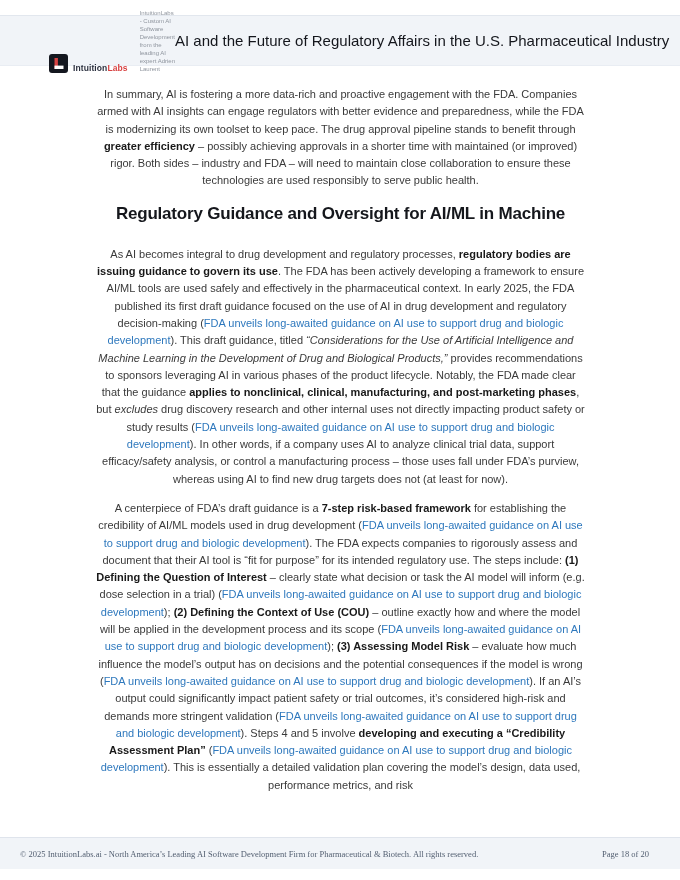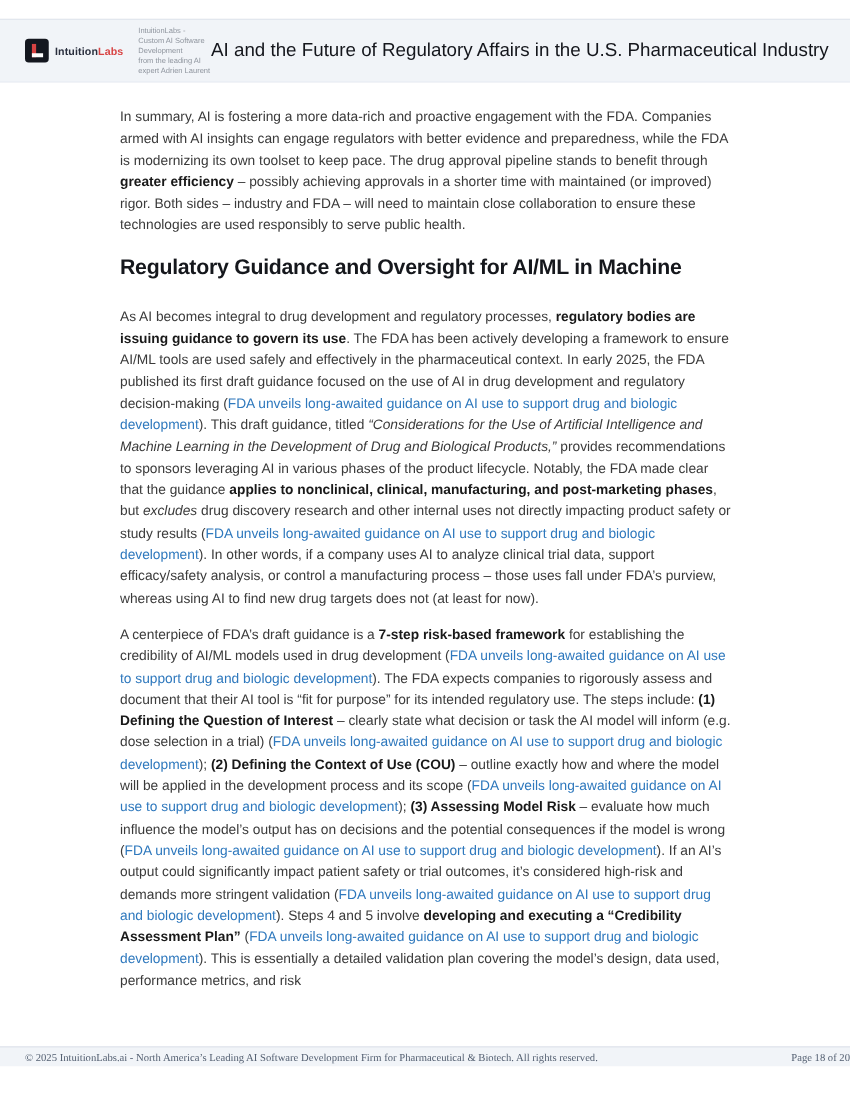--- a/index.html
+++ b/index.html
@@ -7,51 +7,51 @@
     position:relative; width:680px; height:880px; background:#ffffff;
     font-family:"Liberation Sans", sans-serif; overflow:hidden;
   }
   
   .header-band {
     position:absolute; top:15px; left:0; right:0; height:51px;
     background:#f1f4f8; border-top:1px solid #e2e7ee; border-bottom:1px solid #e9edf3;
     display:flex; align-items:center; justify-content:space-between;
     padding:0 17px 0 20px; box-sizing:border-box;
   }
-  .logo-group { display:flex; align-items:center; }
+  .logo-group { display:flex; align-items:flex-end;margin-left:29px; }
   .logo-mark {
     width:19px; height:19px; background:#14171f; border-radius:3px;
     display:flex; align-items:center; justify-content:center; flex:0 0 auto;
   }
   .wordmark { font-size:8.5px; font-weight:700; margin-left:5px; letter-spacing:.1px; white-space:nowrap; }
   .wordmark .w1 { color:#2a2f3e; }
   .wordmark .w2 { color:#d84343; }
   .tagline { font-size:6px; line-height:8px; color:#8f959e; margin-left:12px; }
   .header-title {
     font-family:Liberation Sans, sans-serif; font-size:15px; color:#14161c; white-space:nowrap;
   }
   
   .content {
     position:absolute; top:86px; left:96px; width:489px; height:750px; overflow:hidden;
-    font-size:11px; line-height:17.3px; color:#3a3a3a; text-align:left;
+    font-size:11px; line-height:17.3px; color:#3a3a3a; text-align:center;
   }
   .content p { margin:0 0 12px 0; }
   .content h1 {
     font-size:17px; line-height:24px; font-weight:700; color:#15171c;
     letter-spacing:-0.2px; margin:8px 0 20px 0;
   }
   .rb  { font-weight:700; color:#191919; }
   .ri  { font-style:italic; }
   .rl  { color:#2e78bd; cursor:pointer; }
   
   .footer-band {
-    position:absolute; top:837px; left:0; right:0; height:16px;
+    position:absolute; top:837px; left:0; right:0; height:32px;
     background:#f1f4f8; border-top:1px solid #dfe4ec;
     display:flex; align-items:center; justify-content:space-between;
-    padding:0 0 0 20px; box-sizing:border-box;
+    padding:0 31px 0 20px; box-sizing:border-box;
     font-family:"Liberation Serif", serif; font-size:8.5px; color:#525e70;
   }
 </style>
 </head>
 <body>
 
 <div class="page">
 
   <div class="header-band">
     <div class="logo-group">

